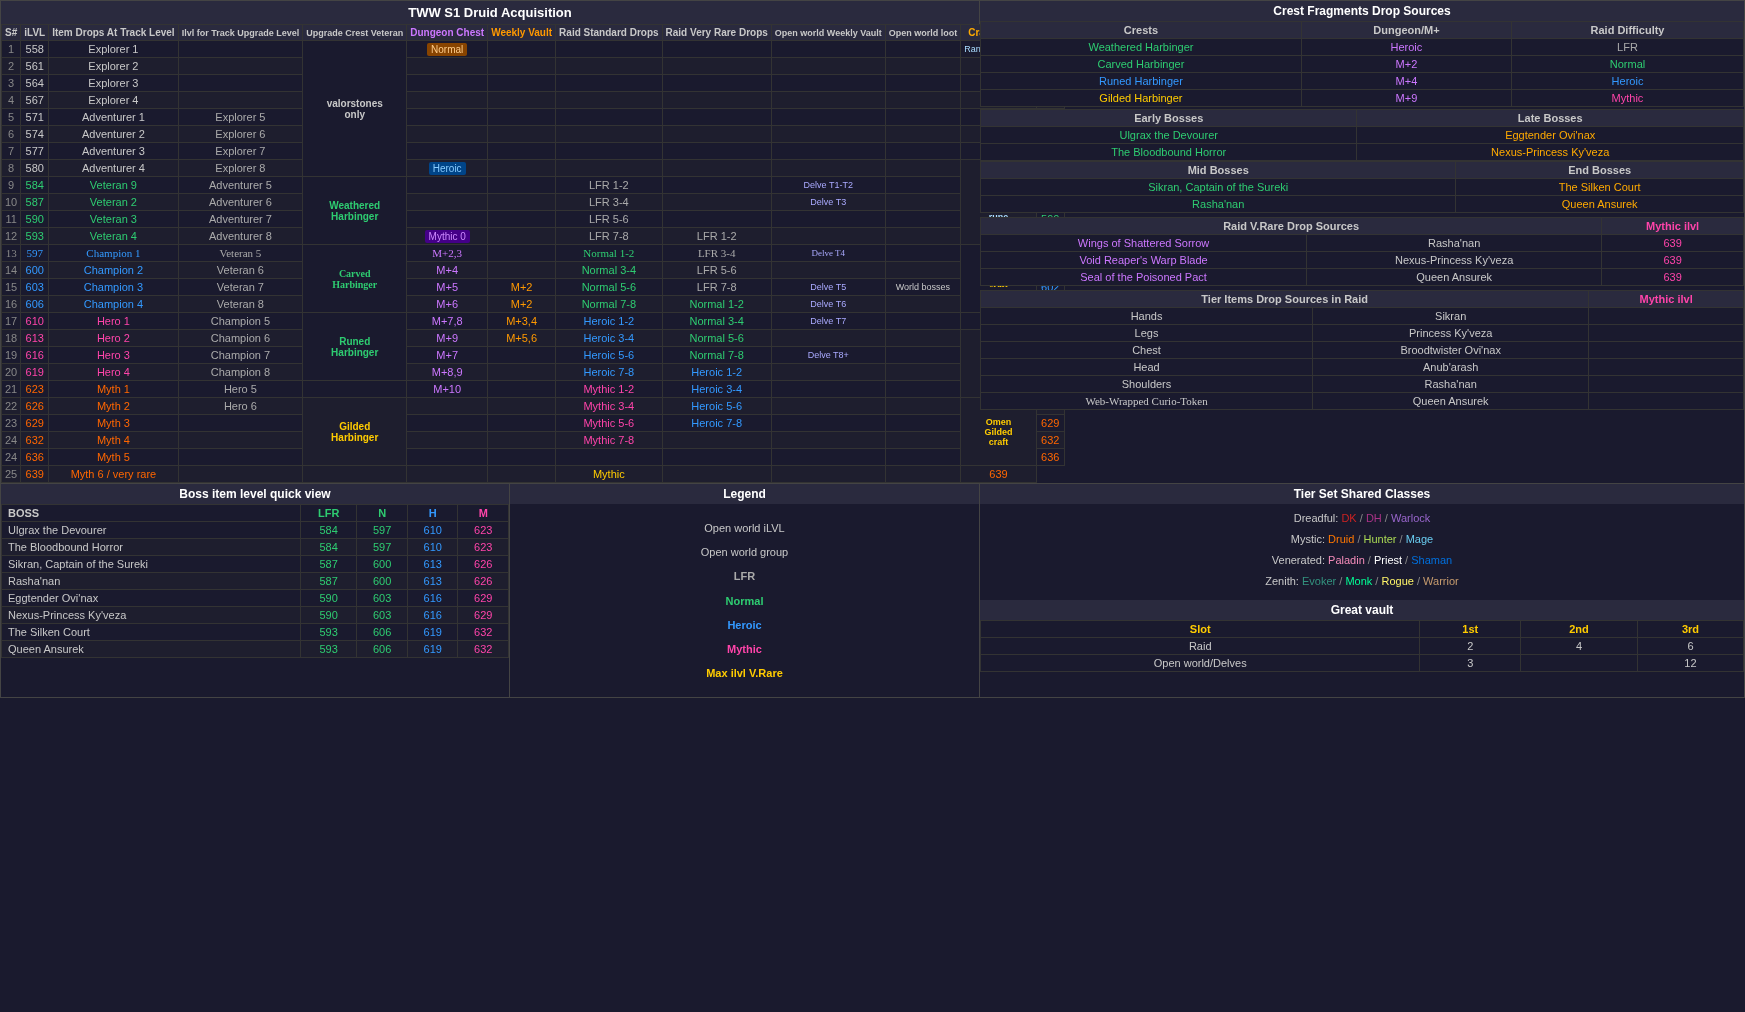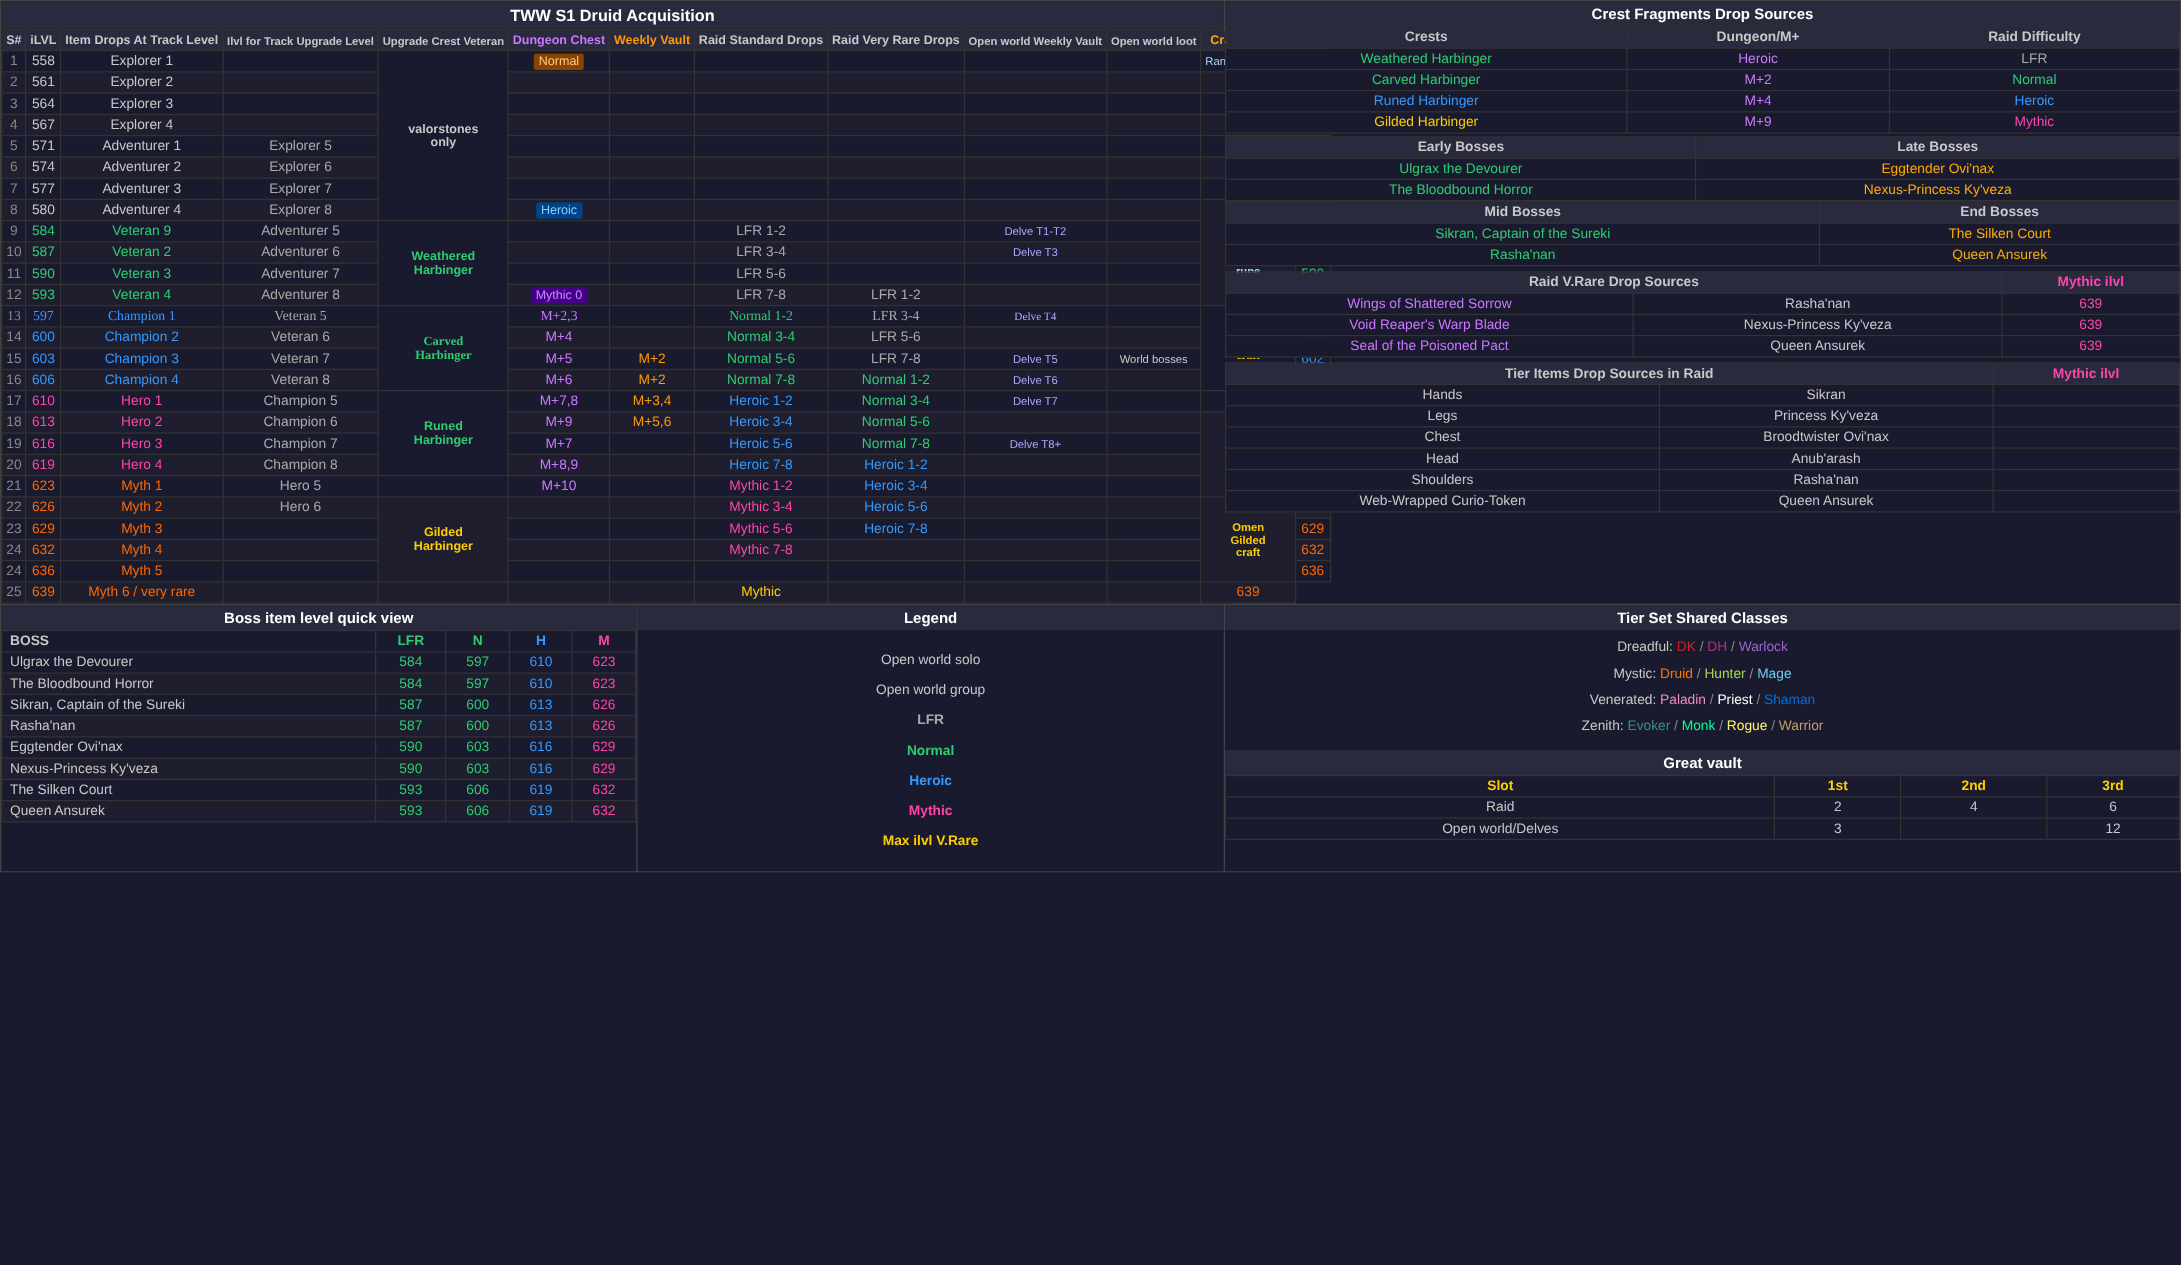--- a/index.html
+++ b/index.html
@@ -616,21 +616,21 @@
               <td style="color: rgb(200, 200, 200);">Head</td>
               <td style="color: rgb(200, 200, 200);">Anub'arash</td>
               <td></td>
             </tr>
             <tr style="background: rgb(26, 26, 46);">
               <td style="color: rgb(200, 200, 200);">Shoulders</td>
               <td style="color: rgb(200, 200, 200);">Rasha'nan</td>
               <td></td>
             </tr>
             <tr style="background: rgb(30, 30, 46);">
-              <td style="color: rgb(200, 200, 200);">Web-Wrapped Curio-Token</td>
+              <td style="color: rgb(200, 200, 200); font-family: Liberation Serif, serif;">Web-Wrapped Curio-Token</td>
               <td style="color: rgb(200, 200, 200);">Queen Ansurek</td>
               <td></td>
             </tr>
           </tbody>
       </table>
     </div>
   </div>
 
   <div class="bottom-section">
 
@@ -703,21 +703,21 @@
               <td style="color: rgb(51, 153, 255);">619</td>
               <td style="color: rgb(255, 68, 170);">632</td>
             </tr>
           </tbody>
       </table>
     </div>
 
     <div class="bottom-mid">
       <div class="section-title">Legend</div>
       <div id="legend-content" style="padding:12px 20px;line-height:2.2">
-      <div style="color: rgb(200, 200, 200); text-align: center; font-weight: normal;">Open world solo</div>
+      <div style="color: rgb(200, 200, 200); text-align: center; font-weight: normal;">Open world iLVL</div>
           <div style="color: rgb(200, 200, 200); text-align: center; font-weight: normal;">Open world group</div>
           <div style="color: rgb(170, 170, 170); text-align: center; font-weight: bold;">LFR</div>
           <div style="color: rgb(46, 204, 113); text-align: center; font-weight: bold;">Normal</div>
           <div style="color: rgb(51, 153, 255); text-align: center; font-weight: bold;">Heroic</div>
           <div style="color: rgb(255, 68, 170); text-align: center; font-weight: bold;">Mythic</div>
           <div style="color: rgb(255, 204, 0); text-align: center; font-weight: bold;">Max ilvl V.Rare</div>
         </div>
     </div>
 
     <div class="bottom-right">

